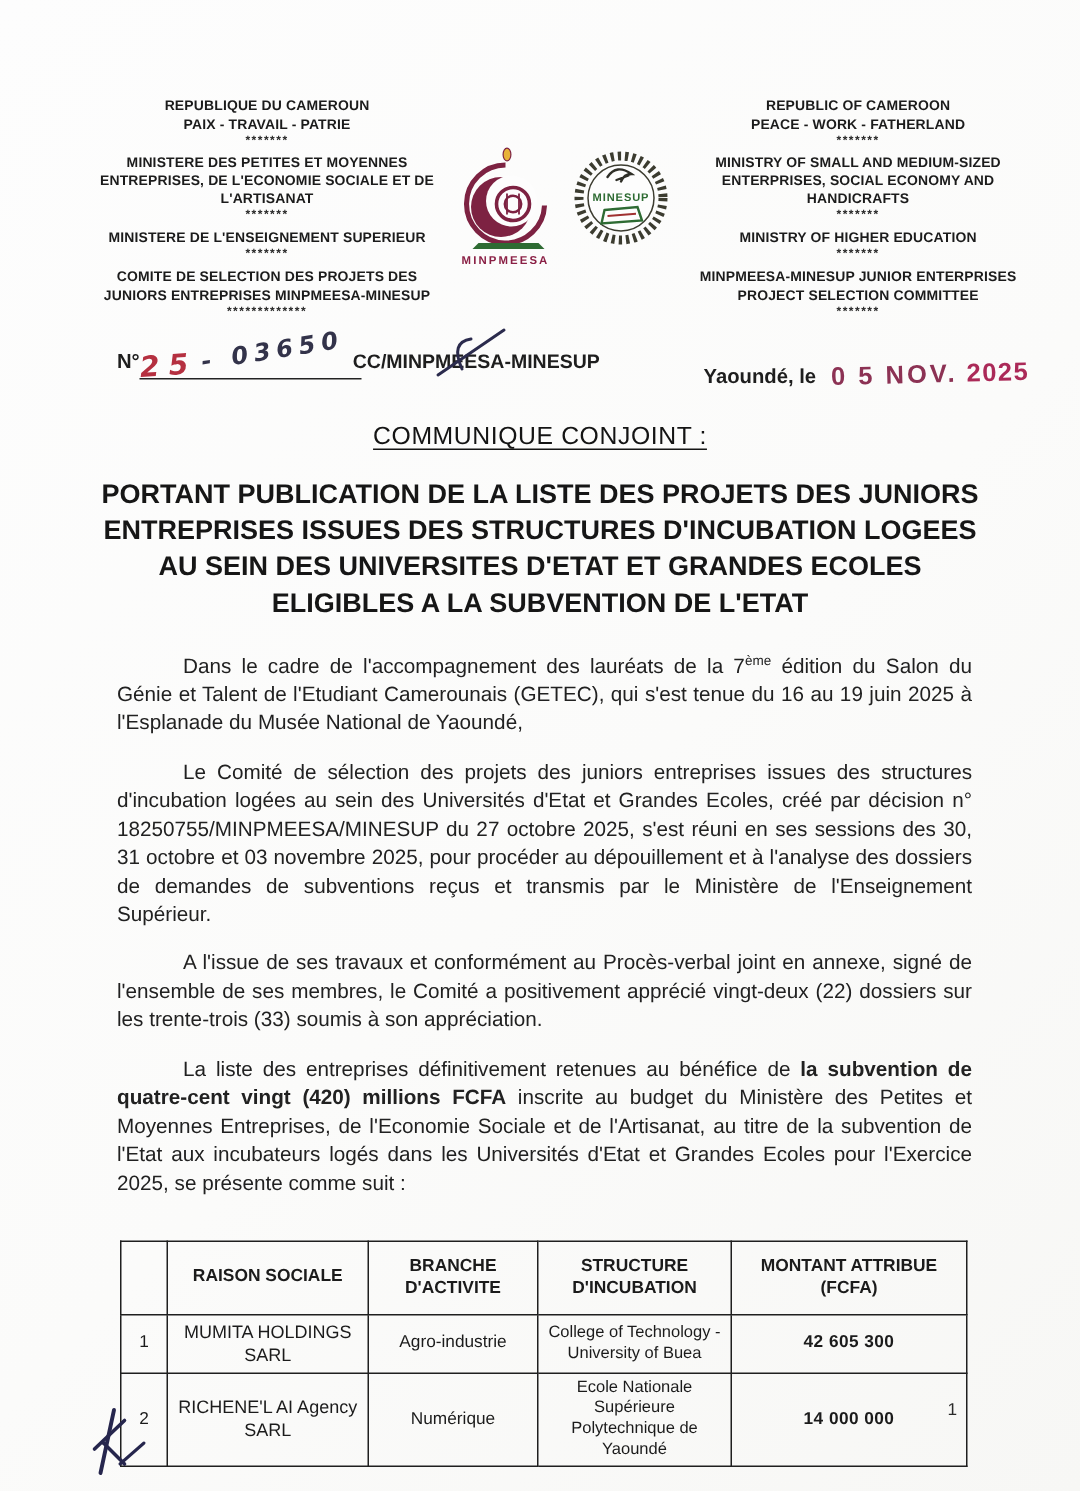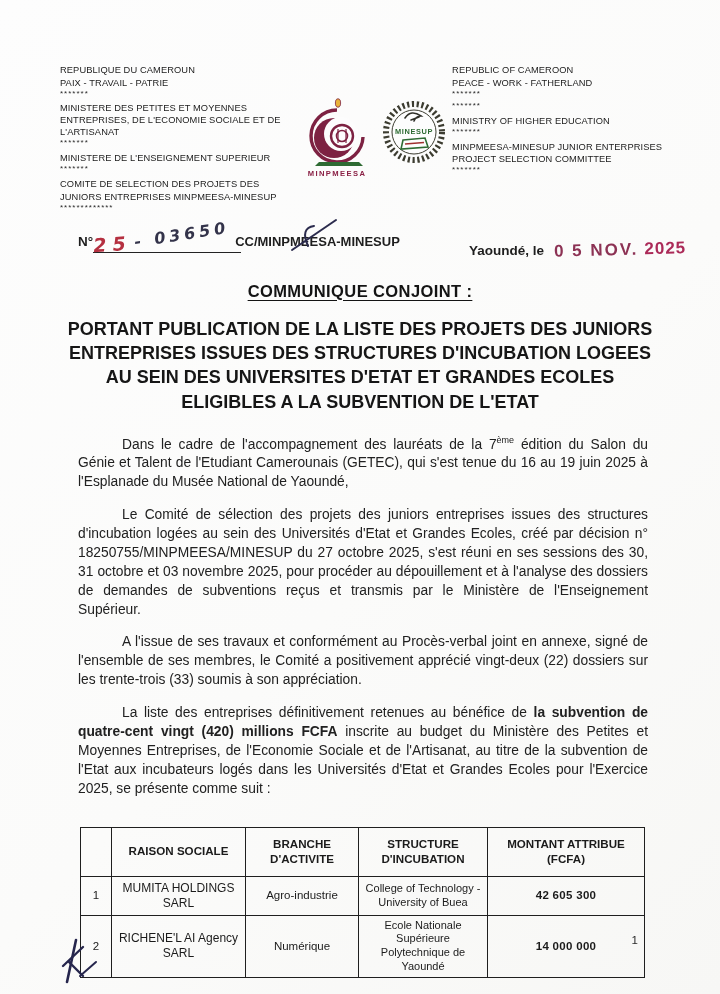--- a/index.html
+++ b/index.html
@@ -11,22 +11,22 @@
     font-family:"Liberation Sans","DejaVu Sans",sans-serif;
     color:#1e1e1e;
     overflow:hidden;
   }
   
   .header-row{
     display:flex;justify-content:space-between;
     padding:64px 28px 0 60px;
   }
   .hdr-block{
-    font-weight:normal;font-size:9.3px;line-height:1.3;
-    text-align:left;color:#1b1b1b;letter-spacing:.1px;
+    font-weight:bold;font-size:9.3px;line-height:1.3;
+    text-align:center;color:#1b1b1b;letter-spacing:.1px;
   }
   .hdr-left{width:242px;}
   .hdr-right{width:246px;}
   .hdr-line{margin:0 0 1px 0;}
   .hdr-sep{font-size:8px;letter-spacing:1px;line-height:1;margin:1px 0 4px 0;color:#2a2a2a;}
   .hdr-gap{margin-top:5px;}
   .logo-wrap{width:160px;display:flex;justify-content:center;gap:8px;padding-top:32px;}
   
   .ref-row{
     display:flex;justify-content:space-between;align-items:flex-start;
@@ -54,21 +54,21 @@
   .date-line{font-size:13.5px;font-weight:bold;white-space:nowrap;padding-top:10px;}
   .stamp{
     display:inline-block;color:#96305a;
     font-weight:bold;transform:rotate(-1.5deg);margin-left:6px;
   }
   .stamp-day{font-size:17px;letter-spacing:2px;color:#8c3254;}
   .stamp-year{font-size:17px;letter-spacing:1px;color:#ab2a58;margin-left:6px;}
   
   .title{
     text-align:center;margin-top:22px;
-    font-size:16.5px;font-weight:bold;letter-spacing:.4px;
+    font-size:16.5px;font-weight:normal;letter-spacing:.4px;
     text-decoration:underline;text-underline-offset:3px;
     color:#141414;
   }
   .subtitle{
     width:600px;margin:16px auto 0 auto;text-align:center;
     font-size:18px;font-weight:bold;line-height:1.35;color:#161616;
   }
   
   .bodytext{padding:20px 72px 0 78px;}
   .para{
@@ -142,20 +142,21 @@
         <text class="logo-label" x="33" y="36" text-anchor="middle" font-size="7.4" font-weight="bold" fill="#2e6b33" letter-spacing="0.6">MINESUP</text>
         <path d="M22 42 L44 40 L47 49 L20 51 Z" fill="#fdfdfd" stroke="#2e6b33" stroke-width="1.6"></path>
         <line x1="24" y1="46" x2="43" y2="44.5" stroke="#a03030" stroke-width="1.4"></line>
       </svg>
     </div>
 
     <div class="hdr-block hdr-right">
       <div class="hdr-line">REPUBLIC OF CAMEROON</div>
       <div class="hdr-line">PEACE - WORK - FATHERLAND</div>
       <div class="hdr-sep">*******</div>
+      <div class="hdr-line">MINISTRY OF SMALL AND MEDIUM-SIZED ENTERPRISES, SOCIAL ECONOMY AND HANDICRAFTS</div>
       <div class="hdr-sep">*******</div>
       <div class="hdr-line hdr-gap">MINISTRY OF HIGHER EDUCATION</div>
       <div class="hdr-sep">*******</div>
       <div class="hdr-line hdr-gap">MINPMEESA-MINESUP JUNIOR ENTERPRISES PROJECT SELECTION COMMITTEE</div>
       <div class="hdr-sep">*******</div>
     </div>
   </div>
 
   <div class="ref-row">
     <div class="ref-left">

